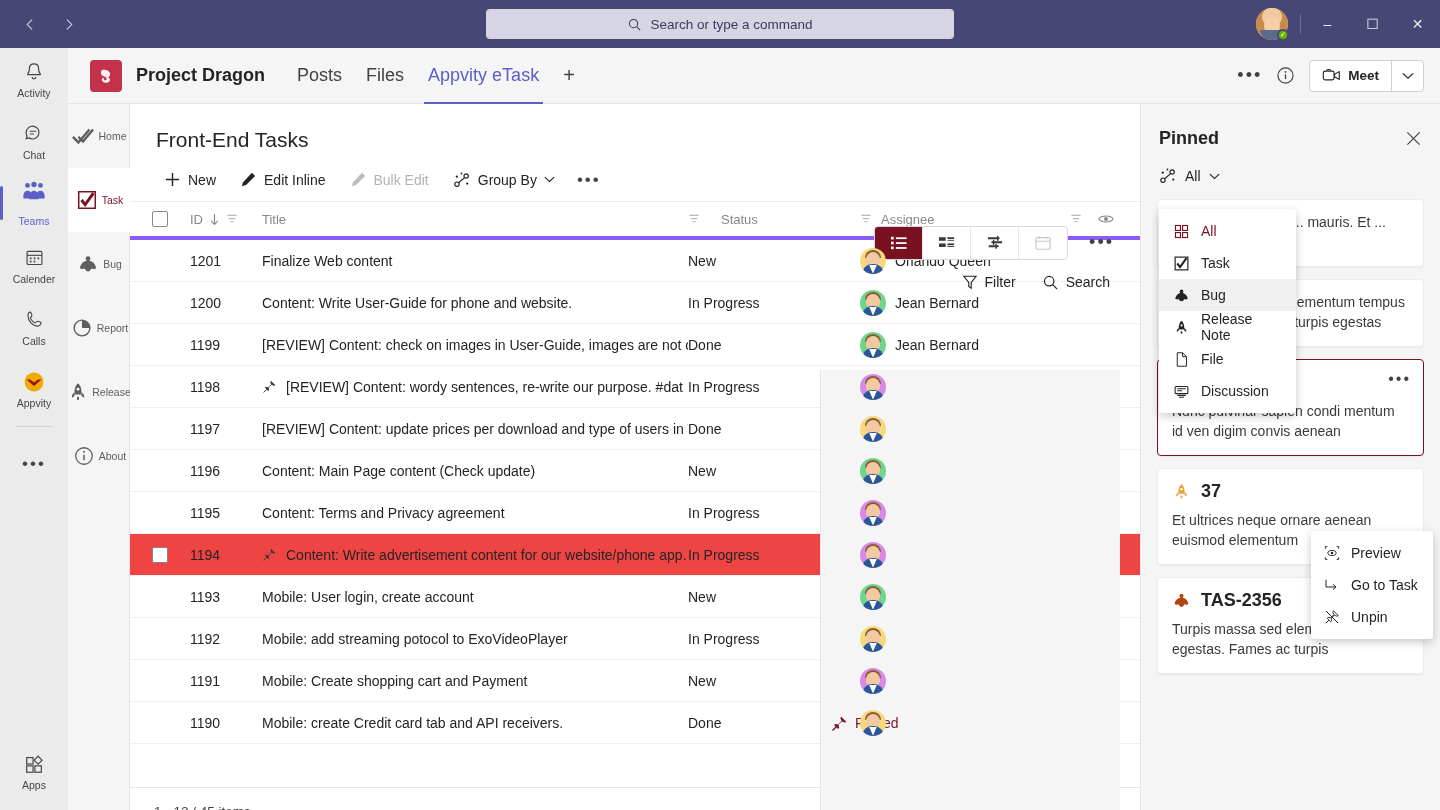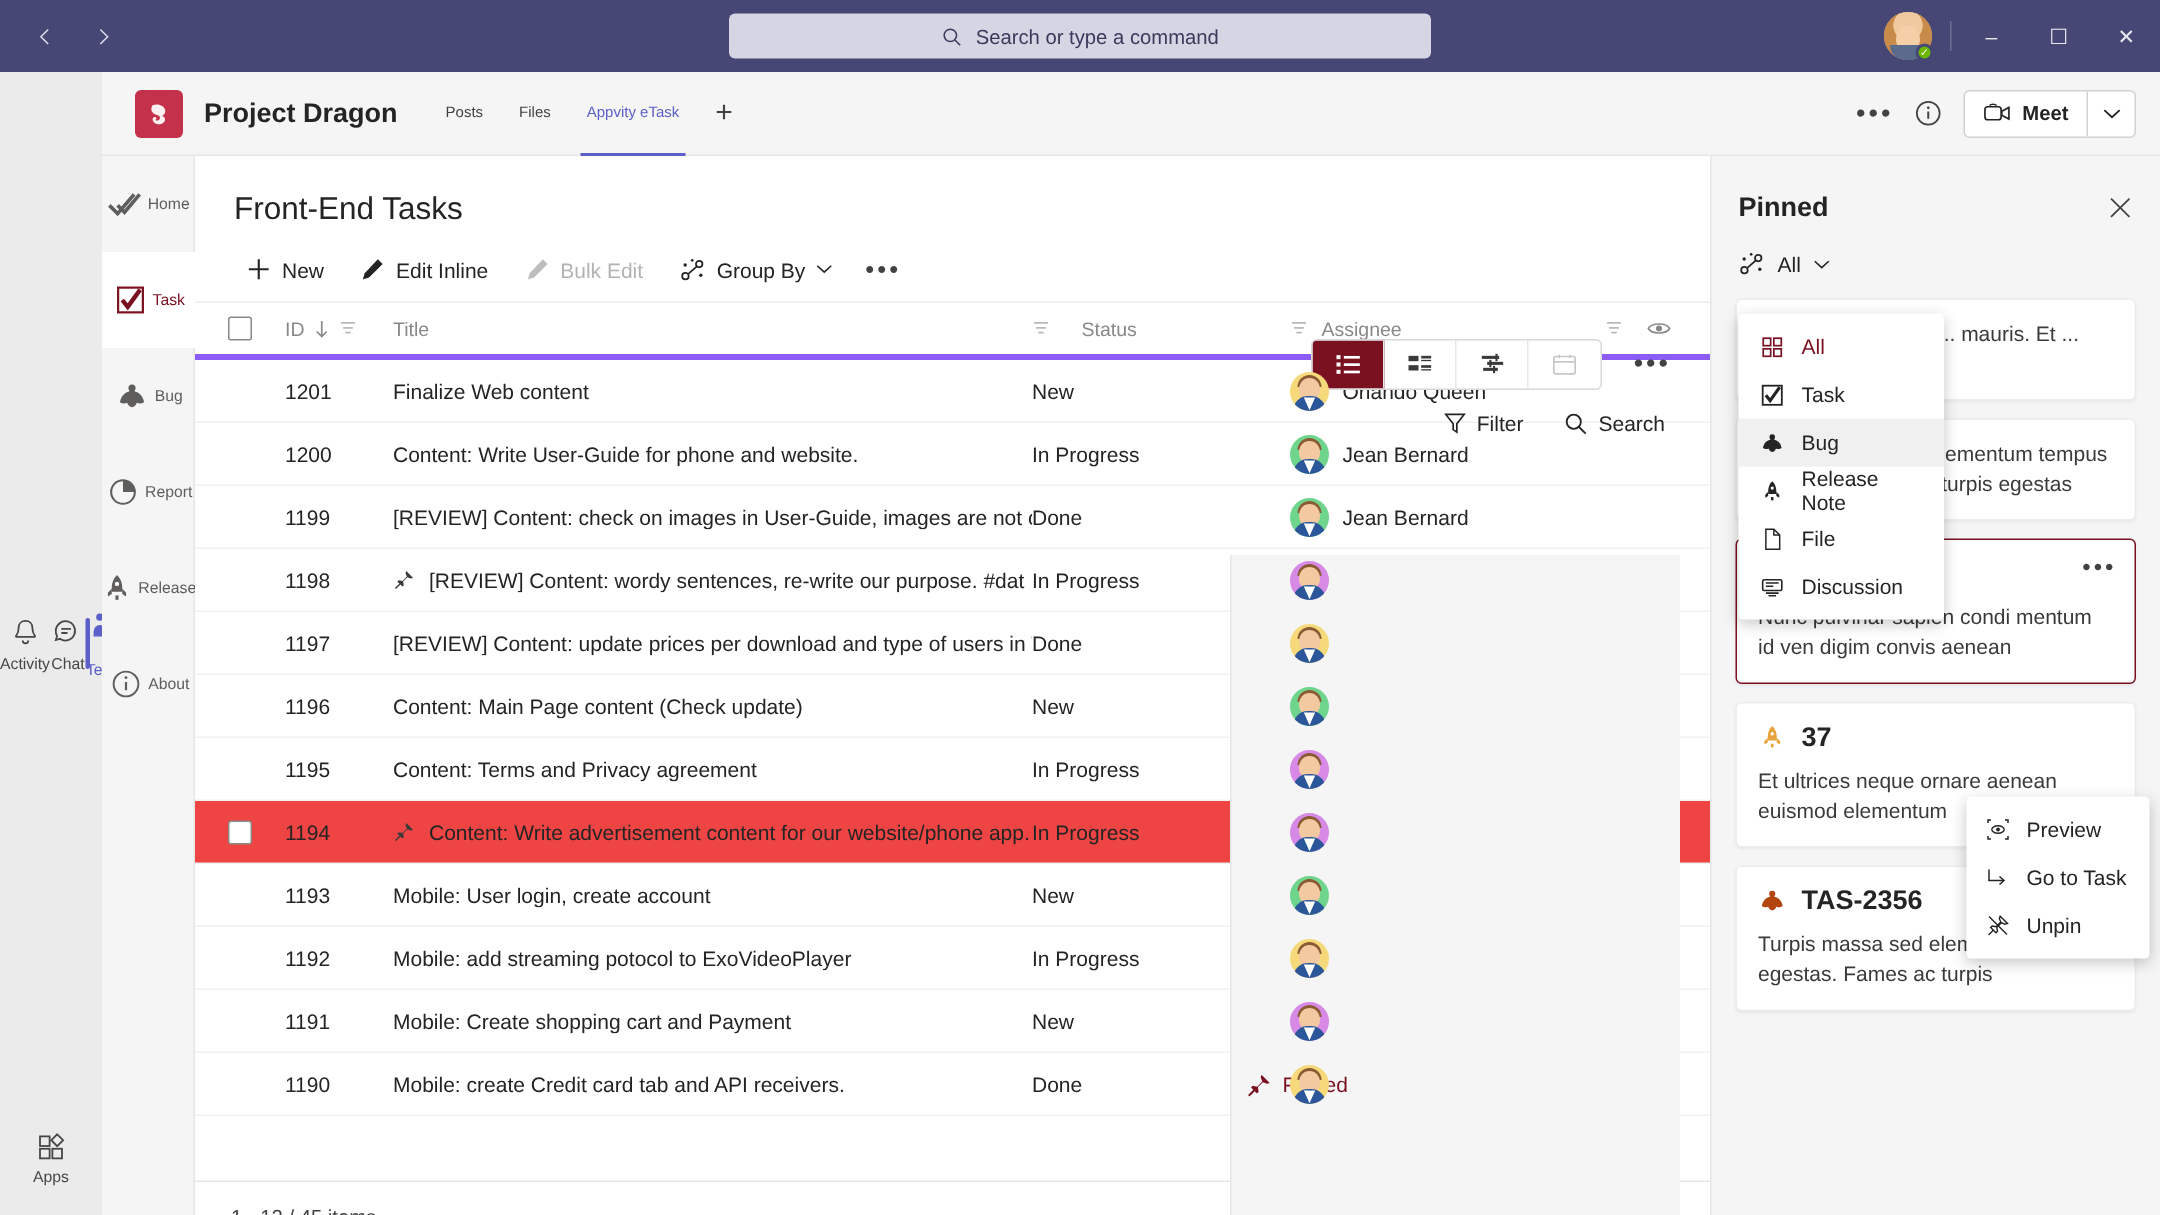--- a/index.html
+++ b/index.html
@@ -51,21 +51,21 @@
   }
   .tb-sep { width:1px; height:20px; background:#6f6f94; margin: 0 4px 0 2px; }
   .winbtn {
     width: 45px; height: 48px; display:flex; align-items:center; justify-content:center;
     color:#e8e8ef; font-size: 14px; cursor: pointer;
   }
 
   
   .rail {
     position: absolute; left: 0; top: 48px; width: 68px; height: 762px;
-    background: #ebebeb; display: flex; flex-direction: row; align-items: center;
+    background: #ebebeb; display: flex; flex-direction: column; align-items: center;
   }
   .rail-item {
     width: 68px; height: 62px; display:flex; flex-direction:column;
     align-items:center; justify-content:center; gap:3px; position: relative; cursor: pointer;
     color: #484644; font-size: 10.5px;
   }
   .rail-item.active { color: #5b5fc7; gap: 12px; }
   .rail-item.active::before {
     content:''; position:absolute; left:0; top:14px; width:3px; height:34px;
     background:#5b5fc7; border-radius:2px;
@@ -94,21 +94,21 @@
     display:flex; align-items:center;
   }
   .team-logo {
     width: 32px; height: 32px; border-radius: 4px; margin-left: 22px; margin-right: 14px;
     background: #c4314b; display:flex; align-items:center; justify-content:center;
     color:#fff; font-size: 18px;
   }
   .team-name { font-size: 18px; font-weight: bold; color:#242424; }
   .tabs { display:flex; align-items:center; margin-left: 22px; gap: 4px; height:56px; }
   .tab {
-    padding: 0 10px; height: 56px; display:flex; align-items:center; font-size: 10px;
+    padding: 0 10px; height: 56px; display:flex; align-items:center; font-size: 18px;
     color:#424242; cursor:pointer; position:relative;
   }
   .tab.active { color:#5b5fc7; }
   .tab.active::after {
     content:''; position:absolute; bottom:0; left:6px; right:6px; height:2px; background:#5b5fc7;
   }
   .tab-add { font-size: 20px; color:#424242; padding: 0 10px; cursor:pointer; }
   .apphdr-right { position:absolute; right: 16px; display:flex; align-items:center; gap: 14px; }
   .hdr-icon { color:#424242; cursor:pointer; display:flex; align-items:center; }
   .meet-btn {

